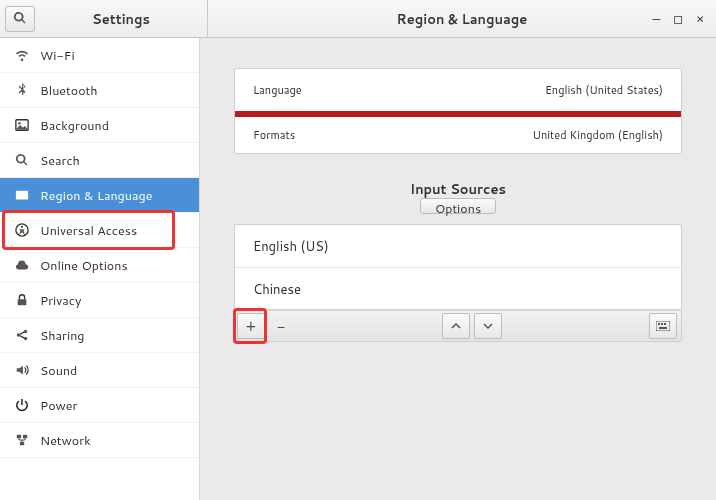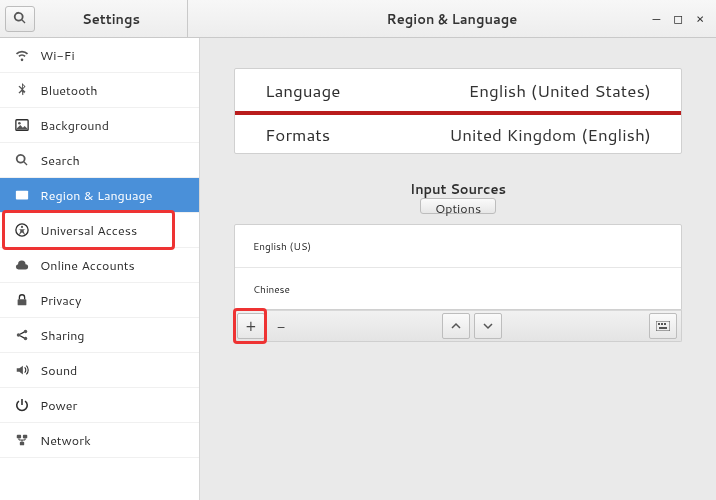--- a/index.html
+++ b/index.html
@@ -1,44 +1,44 @@
 <!DOCTYPE html>
 <html><head>
 <meta charset="utf-8">
 <style>
 * { box-sizing: border-box; margin: 0; padding: 0; font-family: "Cantarell", "Ubuntu", sans-serif; }
 body { width: 716px; height: 500px; background: #fff; overflow: hidden; }
 
 .headerbar { display: flex; height: 38px; border-bottom: 1px solid #c9c9c9; background: linear-gradient(#f7f7f7,#ededed); }
-.headerbar .left { width: 188px; display: flex; align-items: center; border-right: 1px solid #c9c9c9; }
+.headerbar .left { width: 208px; display: flex; align-items: center; border-right: 1px solid #c9c9c9; }
 .headerbar .right { flex: 1; display: flex; align-items: center; position: relative; }
 .hb-btn { width: 30px; height: 26px; margin-left: 5px; background: linear-gradient(#fafafa,#e8e8e8); border: 1px solid #bdbdbd; border-radius: 3px; display: flex; align-items: center; justify-content: center; cursor: pointer; }
 .hb-title { flex: 1; text-align: center; font-weight: bold; font-size: 13px; color: #333; }
 .win-ctrl { display: flex; gap: 14px; position: absolute; right: 12px; }
 .win-ctrl span { font-size: 13px; color: #333; cursor: pointer; font-family: monospace; }
 
 .body { display: flex; height: calc(500px - 38px); }
 .sidebar { width: 200px; border-right: 1px solid #d6d6d6; background: #fff; overflow-y: auto; position: relative; }
 .side-item { display: flex; align-items: center; height: 35px; padding: 0 14px; font-size: 12.5px; color: #2e2e2e; border-bottom: 1px solid #f0f0f0; cursor: pointer; }
 .side-item .ic { width: 16px; margin-right: 10px; display: flex; align-items: center; justify-content: center; }
 .side-item.active { background: #4a90d9; color: #fff; }
 .side-item.active .ic svg { fill: #fff; }
 
 .content { flex: 1; background: #eaeaea; padding: 30px 34px; overflow-y: auto; }
 .panel { background: #fff; border: 1px solid #d0d0d0; border-radius: 2px; }
-.row { display: flex; justify-content: space-between; align-items: center; height: 42px; padding: 0 30px; font-size: 17px; color: #2e2e2e; cursor: pointer; }
-.row + .row { border-top: 4px solid #b91c1c; gap: 32px; }
+.row { display: flex; justify-content: space-between; align-items: center; height: 42px; padding: 0 18px; font-size: 11px; color: #2e2e2e; cursor: pointer; }
+.row + .row { border-top: 6px solid #b91c1c; gap: 32px; }
 .row .val { color: #333; }
 
 .section-hdr { display: flex; justify-content: space-between; align-items: center; margin: 26px 0 10px; flex-direction: column; }
 .section-hdr h3 { font-size: 13px; font-weight: bold; color: #2e2e2e; }
 .opt-btn { height: 16px; padding: 0 14px; background: linear-gradient(#fafafa,#e7e7e7); border: 1px solid #bdbdbd; border-radius: 3px; font-size: 12.5px; color: #333; cursor: pointer; }
 
 .sources { background: #fff; border: 1px solid #d0d0d0; border-radius: 2px 2px 0 0; }
-.src-item { height: 42px; display: flex; align-items: center; padding: 0 18px; font-size: 10px; color: #2e2e2e; cursor: pointer; }
+.src-item { height: 42px; display: flex; align-items: center; padding: 0 18px; font-size: 13px; color: #2e2e2e; cursor: pointer; }
 .src-item + .src-item { border-top: 1px solid #e6e6e6; }
 .toolbar { height: 32px; background: linear-gradient(#f1f1f1,#e4e4e4); border: 1px solid #cfcfcf; border-top: 1px solid #d8d8d8; display: flex; align-items: center; border-radius: 0 0 2px 2px; }
 .tb-btn { width: 28px; height: 26px; margin-left: 2px; background: linear-gradient(#fafafa,#e7e7e7); border: 1px solid #bdbdbd; border-radius: 2px; display: flex; align-items: center; justify-content: center; cursor: pointer; font-size: 15px; color: #444; }
 .tb-btn.plain { background: transparent; border-color: transparent; }
 .tb-spacer { flex: 1; }
 .tb-group { display: flex; gap: 2px; }
 .tb-right { margin-right: 4px; }
 
 .highlight-red { position: absolute; border: 3px solid #e33; border-radius: 4px; pointer-events: none; z-index: 10; }
 
@@ -121,21 +121,21 @@
             </svg>
           </span>
           <span>Universal Access</span>
         </div>
         <div class="side-item">
           <span class="ic">
             <svg viewBox="0 0 16 16">
               <path d="M12 7a3 3 0 010 6H4a3 3 0 01-.5-5.96A4 4 0 0112 7z"></path>
             </svg>
           </span>
-          <span>Online Accounts</span>
+          <span>Online Options</span>
         </div>
         <div class="side-item">
           <span class="ic">
             <svg viewBox="0 0 16 16">
               <rect x="3" y="7" width="10" height="7" rx="1"></rect>
               <path d="M5 7V5a3 3 0 116 0v2" fill="none" stroke="currentColor" stroke-width="1.5"></path>
             </svg>
           </span>
           <span>Privacy</span>
         </div>

